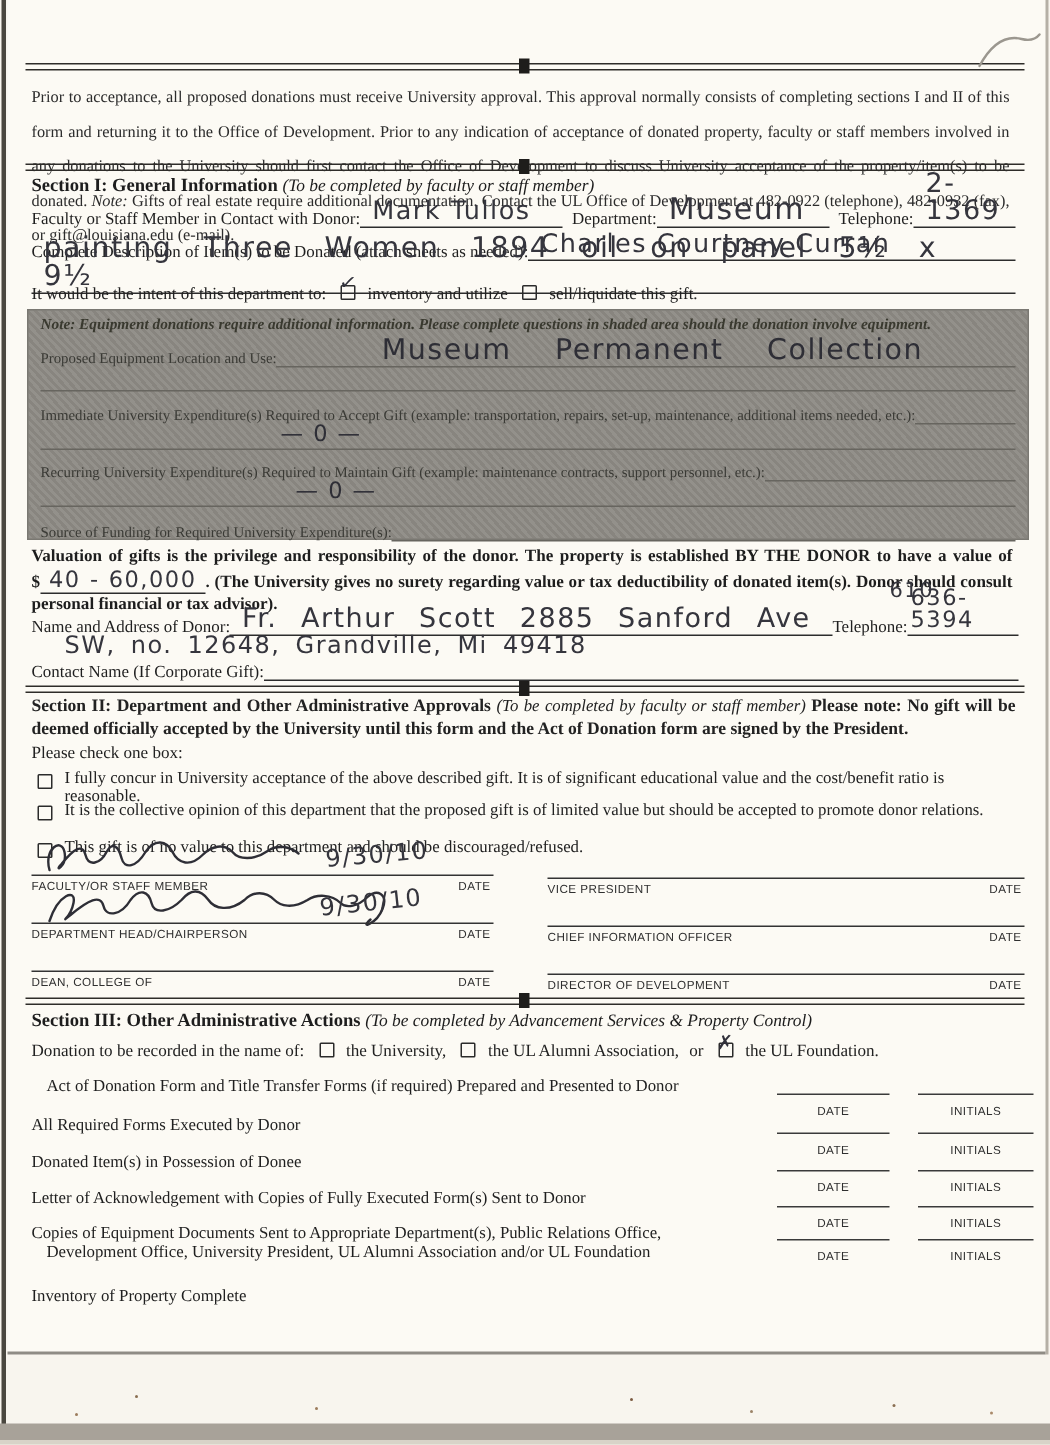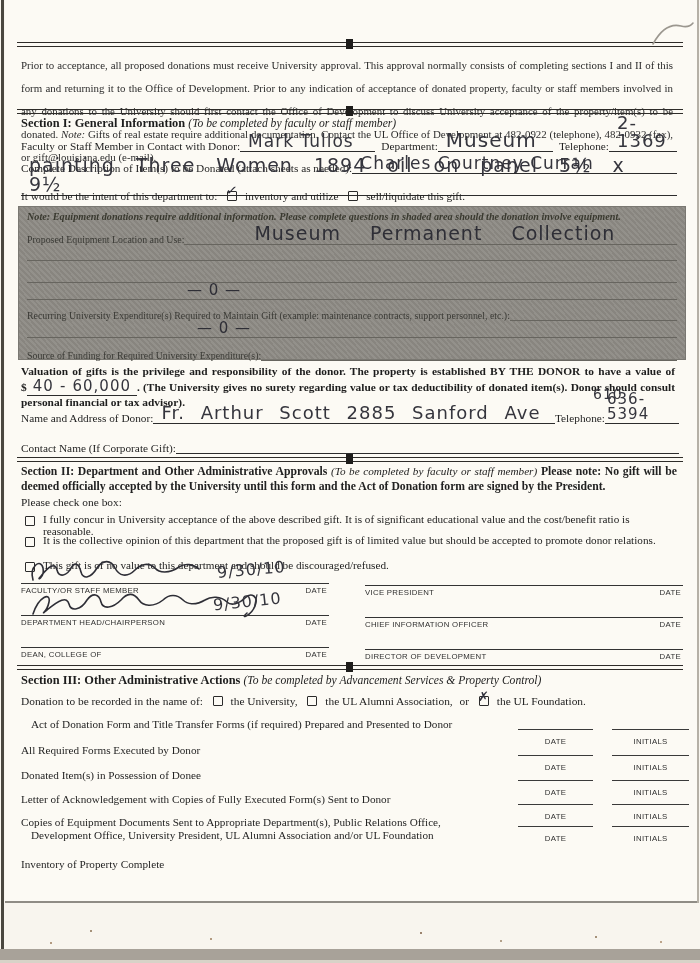--- a/index.html
+++ b/index.html
@@ -114,20 +114,21 @@
     </div>
 
     <div class="abs shaded">
       <div class="note">Note: Equipment donations require additional information. Please complete questions in shaded area should the donation involve equipment.</div>
       <div class="frow" style="height:22px; margin-top:1px;">
         <span class="lab">Proposed Equipment Location and Use:</span>
         <span class="fill"><span class="hw" style="font-size:19px; word-spacing:22px; padding-left:70px;">Museum Permanent Collection</span></span>
       </div>
       <div class="fill" style="height:15px; border-bottom:1px solid #67655f;"></div>
       <div class="frow" style="margin-top:9px; height:13px;">
+        <span class="lab">Immediate University Expenditure(s) Required to Accept Gift (example: transportation, repairs, set-up, maintenance, additional items needed, etc.):</span>
         <span class="fill"></span>
       </div>
       <div class="frow" style="height:17px;">
         <span class="fill"><span class="hw" style="font-size:15px; padding-left:160px;">— 0 —</span></span>
       </div>
       <div class="frow" style="margin-top:8px; height:13px;">
         <span class="lab">Recurring University Expenditure(s) Required to Maintain Gift (example: maintenance contracts, support personnel, etc.):</span>
         <span class="fill"></span>
       </div>
       <div class="frow" style="height:17px;">
@@ -141,20 +142,21 @@
 
     <p class="abs val" style="margin:0;"><span>Valuation of gifts is the privilege and responsibility of the donor. The property is established BY THE DONOR to have a value of </span><span>$</span><span class="hw hwv">40 - 60,000</span><span>. (The University gives no surety regarding value or tax deductibility of donated item(s). Donor should consult personal financial or tax advisor).</span></p>
 
     <span class="abs hw" style="top:387px; left:588px; font-size:14px;">610</span>
     <div class="abs frow" style="top:400px; left:16px; width:658px; height:24px;">
       <span class="lab">Name and Address of Donor:</span>
       <span class="fill"><span class="hw" style="font-size:18px; word-spacing:9px;">Fr. Arthur Scott   2885 Sanford Ave</span></span>
       <span class="lab">Telephone:</span>
       <span class="fill" style="flex:0 0 74px;"><span class="hw" style="font-size:15px; padding-left:2px;">636-5394</span></span>
     </div>
+    <span class="abs hw" style="top:422px; left:38px; font-size:16px; word-spacing:4px;">SW, no. 12648, Grandville, Mi 49418</span>
 
     <div class="abs frow" style="top:437px; left:16px; width:658px; height:17px;">
       <span class="lab">Contact Name (If Corporate Gift):</span>
       <span class="fill"></span>
     </div>
 
     <div class="rule" style="top:457px; left:12px; width:666px;"></div>
 
     <div class="abs" style="top:464px; left:16px; width:656px; font-size:11.7px; line-height:14.6px; text-align:justify;">
       <b>Section II: Department and Other Administrative Approvals</b>

